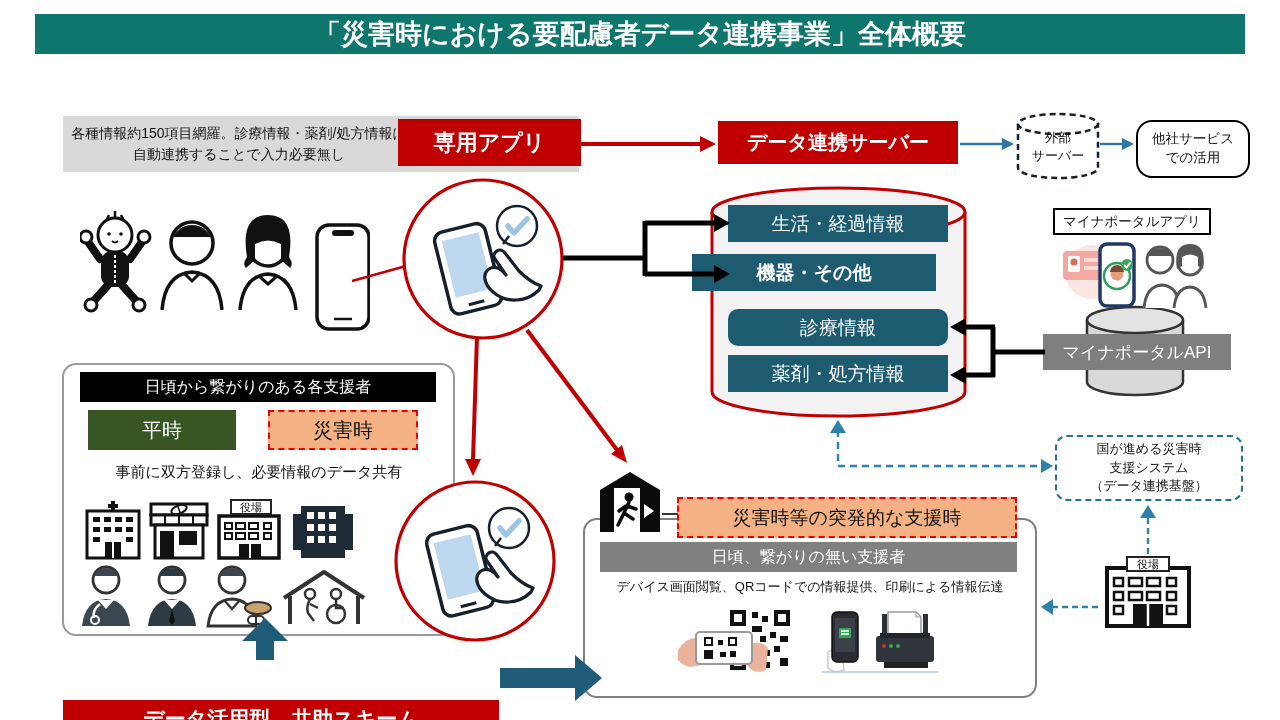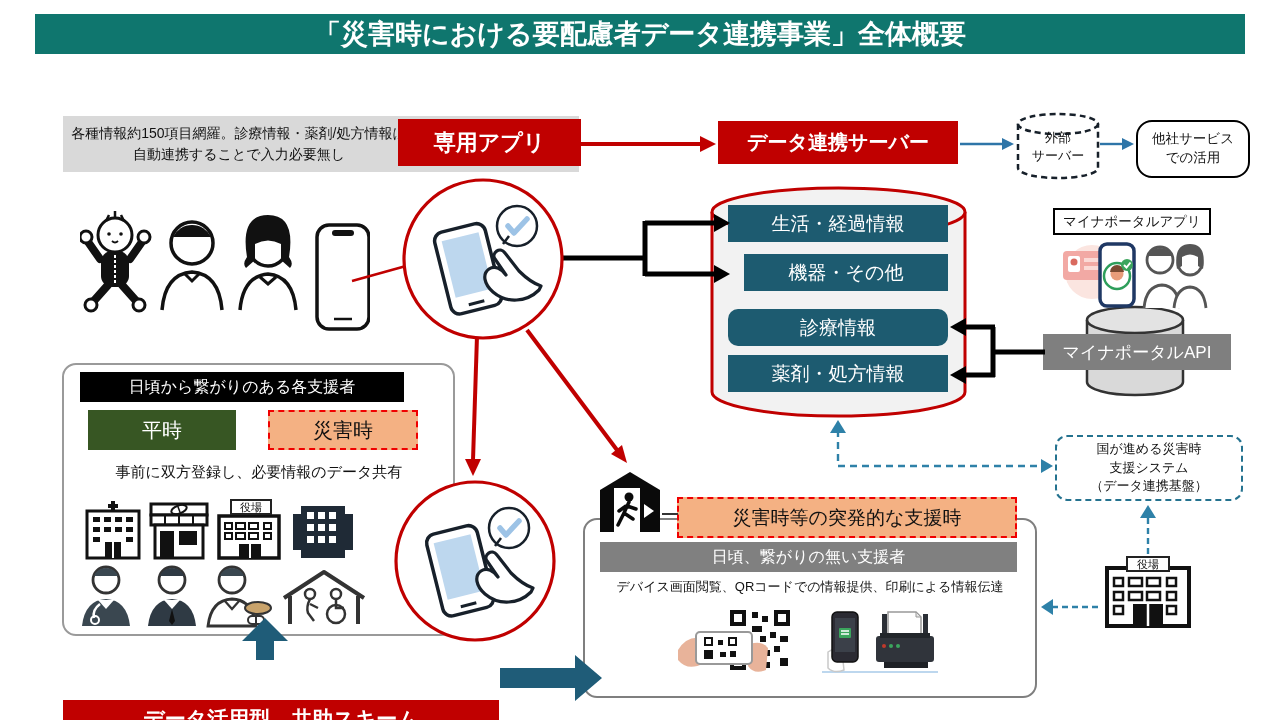--- a/index.html
+++ b/index.html
@@ -53,30 +53,30 @@
 
   <div class="abs z3 red-box flexc" style="left:718px;top:121px;width:240px;height:43px;font-size:20px;">データ連携サーバー</div>
 
   <div class="abs z2 flexc preline" style="left:1014px;top:122px;width:88px;height:50px;font-size:13px;line-height:1.35;">外部
 サーバー</div>
 
   <div class="abs z2 outline-box flexc preline" style="left:1136px;top:120px;width:114px;height:58px;border-radius:16px;font-size:13.5px;line-height:1.4;">他社サービス
 での活用</div>
 
   <div class="abs z2 teal-box flexc" style="left:728px;top:205px;width:220px;height:37px;">生活・経過情報</div>
-  <div class="abs z2 teal-box flexc" style="left:744px;top:254px;width:204px;height:37px;">機器・その他</div>
+  <div class="abs z2 teal-box flexc" style="left:692px;top:254px;width:244px;height:37px;font-weight:bold;">機器・その他</div>
   <div class="abs z2 teal-box flexc" style="left:728px;top:309px;width:220px;height:37px;border-radius:10px;">診療情報</div>
   <div class="abs z2 teal-box flexc" style="left:728px;top:355px;width:220px;height:37px;">薬剤・処方情報</div>
 
   <div class="abs z2 outline-box flexc" style="left:1053px;top:208px;width:158px;height:27px;font-size:13.5px;">マイナポータルアプリ</div>
 
   <div class="abs z2 flexc" style="left:1043px;top:334px;width:188px;height:36px;background:#7F7F7F;color:#ffffff;font-size:17px;">マイナポータルAPI</div>
 
   <div class="abs z2" style="left:62px;top:363px;width:393px;height:273px;border:2.5px solid #9A9A9A;border-radius:14px;background:#fff;"></div>
-  <div class="abs z3 black-bar flexc" style="left:80px;top:372px;width:324px;height:30px;font-size:16px;">日頃から繋がりのある各支援者</div>
+  <div class="abs z3 black-bar flexc" style="left:80px;top:372px;width:356px;height:30px;font-size:16px;">日頃から繋がりのある各支援者</div>
   <div class="abs z3 orange-dashed flexc" style="left:268px;top:410px;width:150px;height:40px;font-size:20px;">災害時</div>
   <div class="abs z3 flexc" style="left:88px;top:410px;width:148px;height:40px;background:#375623;color:#fff;font-size:20px;">平時</div>
   <div class="abs z3 flexc" style="left:66px;top:461px;width:386px;height:22px;font-size:15px;">事前に双方登録し、必要情報のデータ共有</div>
   <div class="abs z6 flexc" style="left:230px;top:499px;width:42px;height:16px;background:#fff;border:2px solid #222;font-size:11px;">役場</div>
 
   <div class="abs z3 red-box flexc" style="left:63px;top:658px;width:436px;height:38px;font-size:21px;margin-top:42px;">データ活用型　共助スキーム</div>
 
   <div class="abs z2" style="left:583px;top:518px;width:454px;height:180px;border:2px solid #7F7F7F;border-radius:14px;background:#fff;"></div>
   <div class="abs z4 orange-dashed flexc" style="left:677px;top:497px;width:340px;height:41px;font-size:19px;">災害時等の突発的な支援時</div>
   <div class="abs z4 flexc" style="left:600px;top:542px;width:417px;height:30px;background:#808080;color:#fff;font-size:16px;">日頃、繋がりの無い支援者</div>

